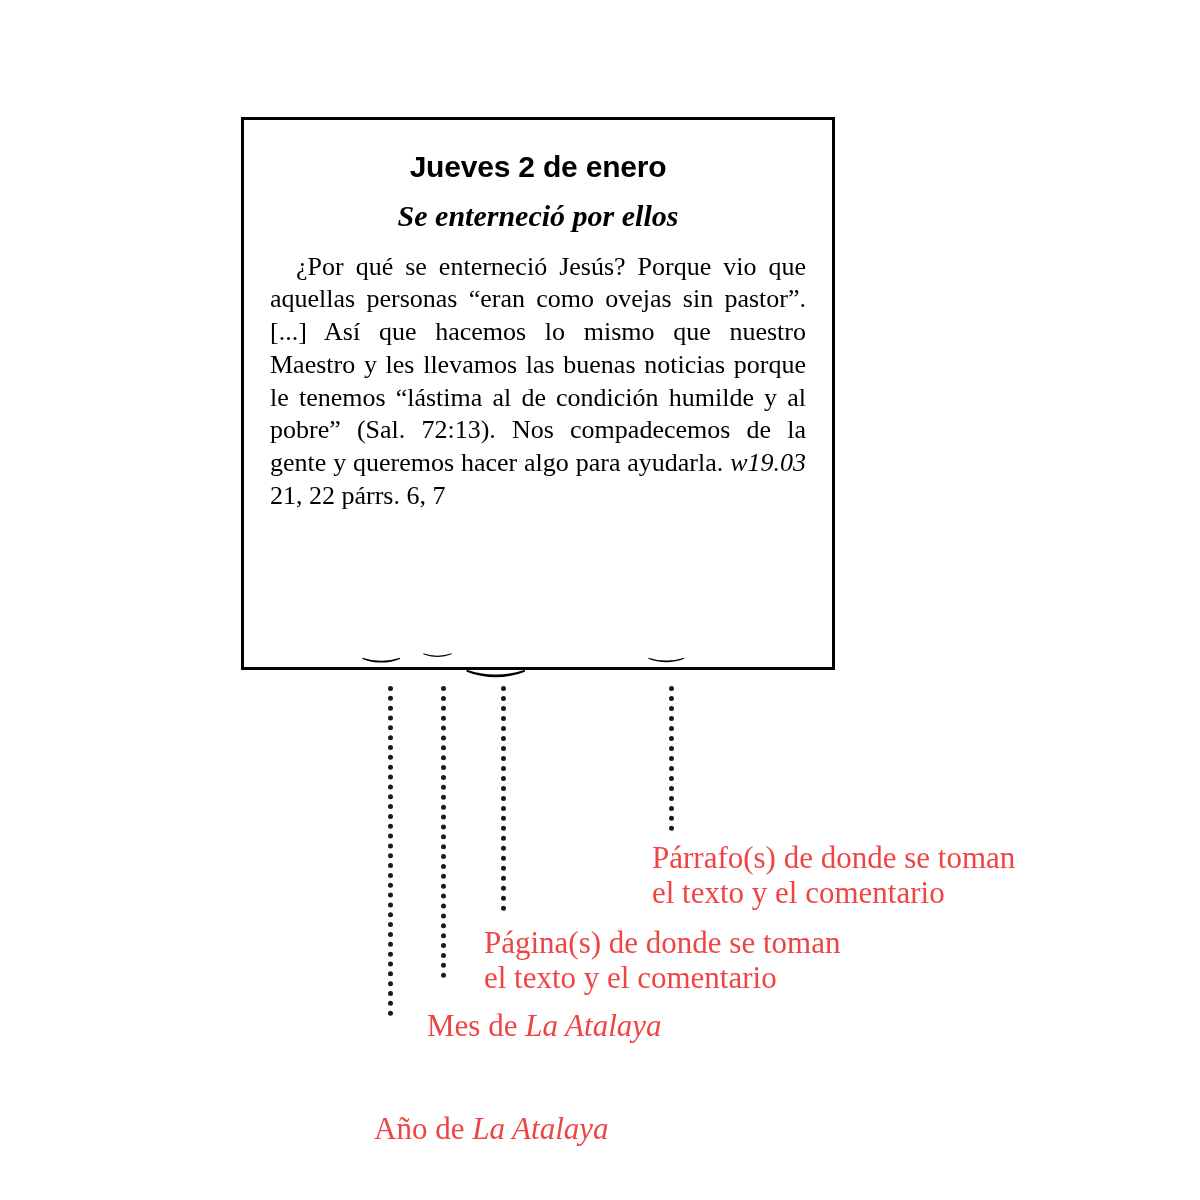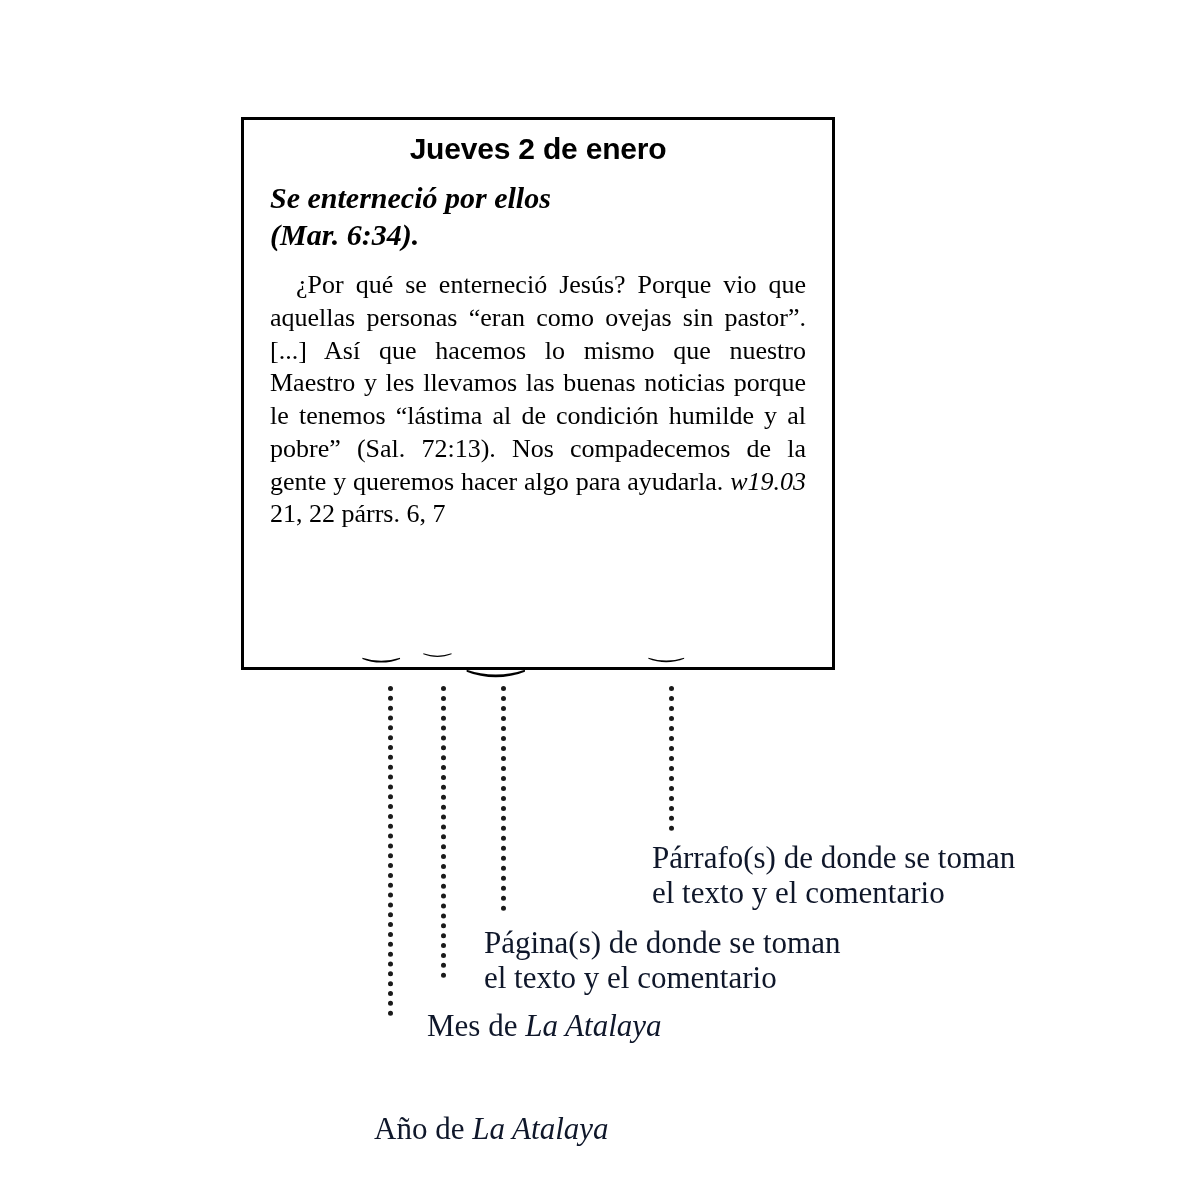--- a/index.html
+++ b/index.html
@@ -21,36 +21,36 @@
     position: absolute;
     left: 241px;
     top: 117px;
     width: 594px;
     height: 553px;
     border: 3px solid #000000;
     box-sizing: border-box;
     background: #ffffff;
   }
   .box-inner {
-    padding: 12px 26px 0 26px;
+    padding: 30px 26px 0 26px;
   }
   .date-heading {
     font-family: "Liberation Sans", sans-serif;
     font-weight: bold;
     font-size: 30px;
     text-align: center;
     letter-spacing: -0.2px;
     margin: 0 0 14px 0;
   }
   .theme-scripture {
     font-family: "Liberation Serif", serif;
     font-weight: bold;
     font-style: italic;
     font-size: 30px;
-    text-align: left;
+    text-align: center;
     line-height: 1.22;
     margin: 0 0 16px 0;
   }
   .body-text {
     font-family: "Liberation Serif", serif;
     font-size: 26px;
     line-height: 1.26;
     text-align: justify;
     text-align-last: left;
     margin: 0;
@@ -83,39 +83,38 @@
     width: 0;
     border-left: 5px dotted #1a1a1a;
   }
 
   
   .callout {
     position: absolute;
     font-family: "Liberation Serif", serif;
     font-size: 31px;
     line-height: 1.14;
-    color: #0f172a;
+    color: #ef4444;
     white-space: nowrap;
   }
   .callout .ital {
     font-style: italic;
     text-align: center;
   }
 </style>
 </head>
 <body>
 
 <div class="text-box">
   <div class="box-inner">
 
     <div class="date-heading">Jueves 2 de enero</div>
 
     <div class="theme-scripture">
       <div>Se enterneció por ellos</div>
-      <div>(Mar. 6:34).</div>
     </div>
 
     <p class="body-text">
       <span class="indent"></span><span>¿Por qué se enterneció Jesús? Porque vio que aquellas personas “eran como ovejas sin pastor”. [...] Así que hacemos lo mismo que nuestro Maestro y les llevamos las buenas noticias porque le tenemos “lástima al de condición humilde y al pobre” (Sal. 72:13). Nos compadecemos de la gente y queremos hacer algo para ayudarla.</span>
       <span class="cite-pub">w</span><span class="cite-pub">19</span><span class="cite-pub">.03</span>
       <span>21, 22</span>
       <span>párrs. 6, 7</span>
     </p>
   </div>
 </div>

